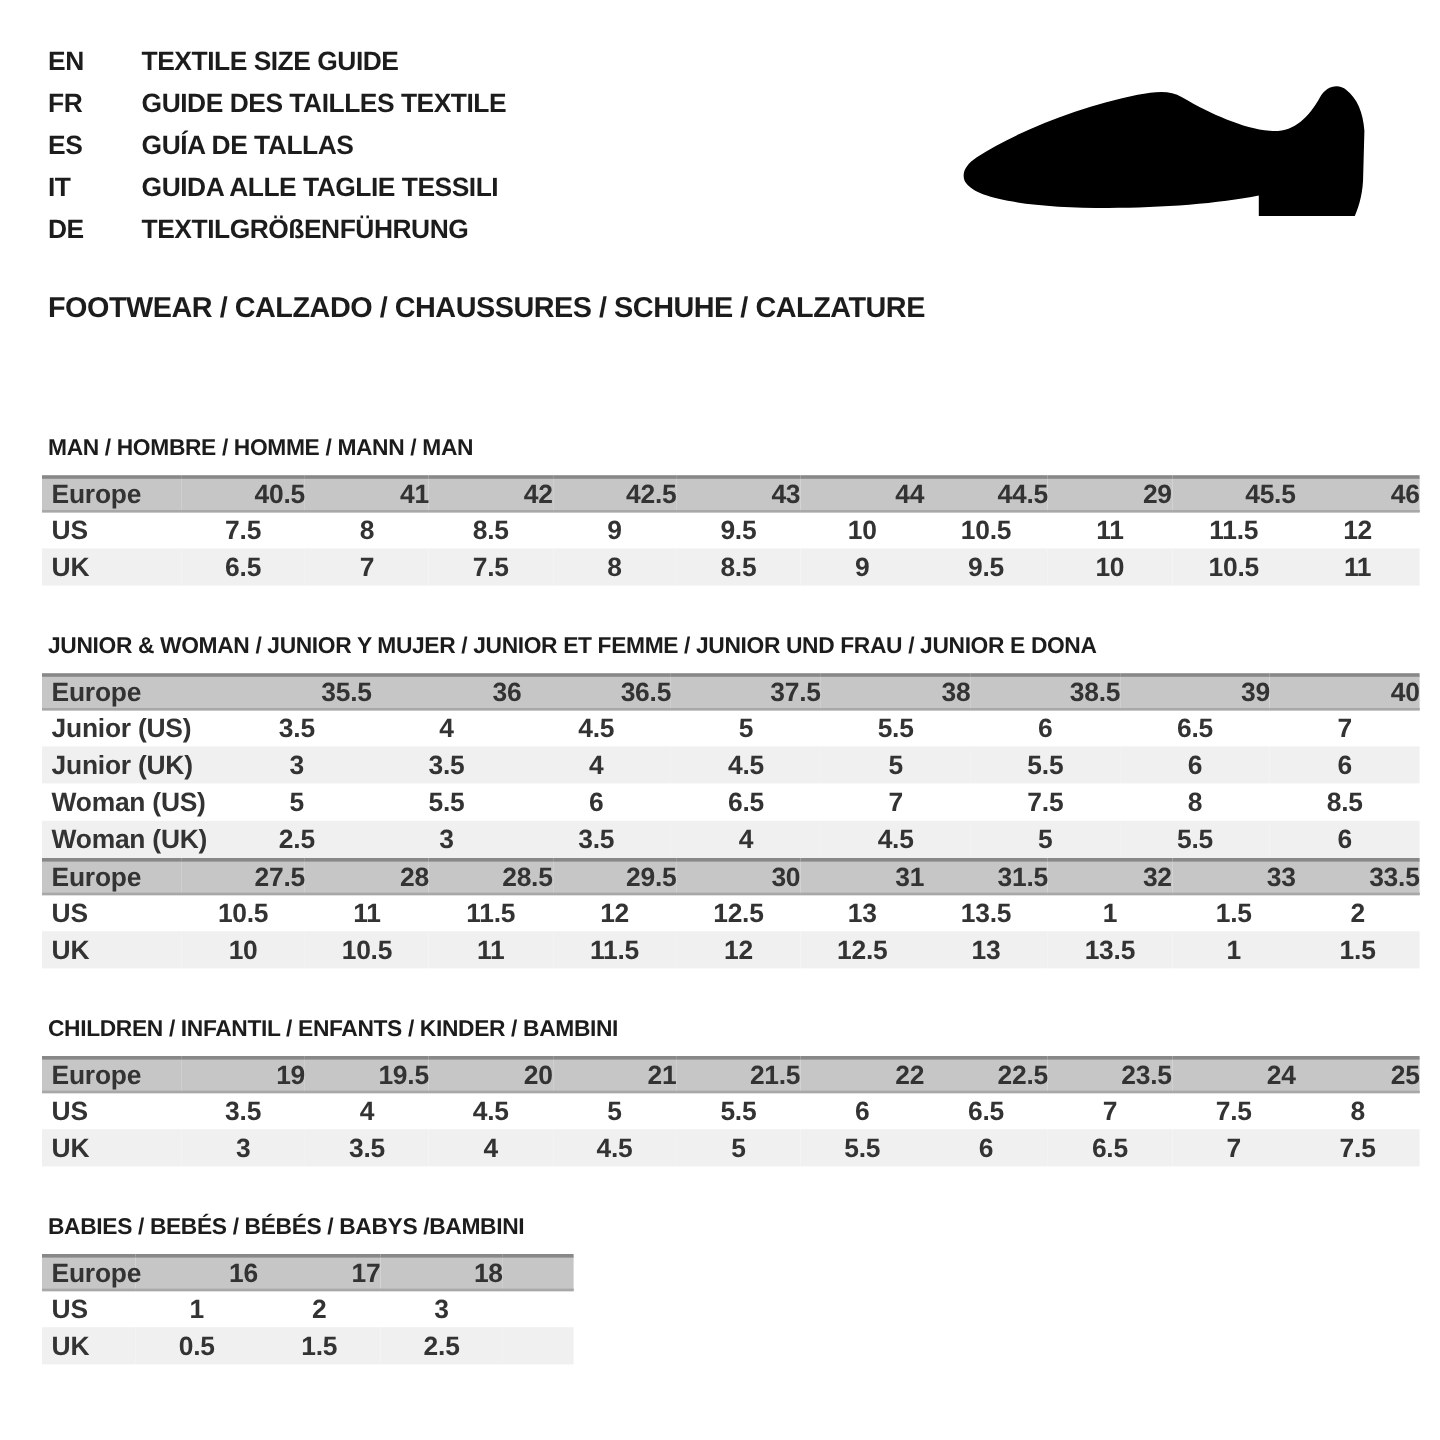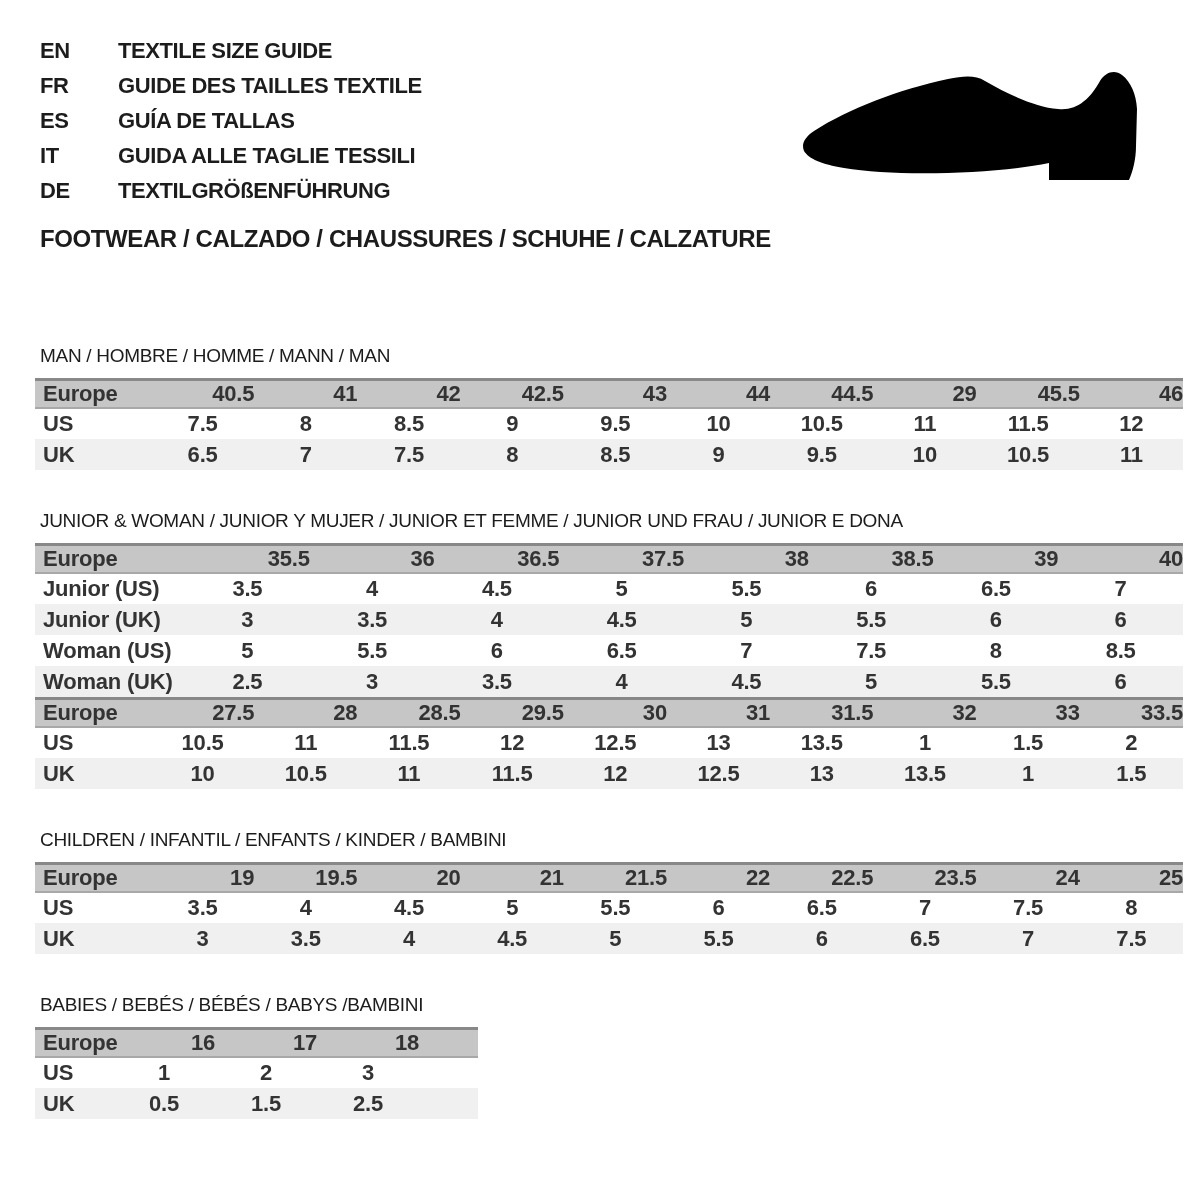--- a/index.html
+++ b/index.html
@@ -20,27 +20,27 @@
     font-family: "Liberation Sans", "DejaVu Sans", sans-serif;
     color: var(--text);
   }
   .page { position: relative; width: 1200px; height: 1200px; overflow: hidden; }
 
   
   .header { padding: 33px 0 0 40px; position: relative; }
   .lang-row { display: flex; height: 35px; align-items: center;
               font-size: 22px; font-weight: bold; letter-spacing: -0.4px; }
   .lang-code { width: 78px; flex: 0 0 78px; }
-  .category { margin-top: 17px; font-size: 24px; font-weight: bold; letter-spacing: -0.4px; }
+  .category { margin-top: 35px; font-size: 24px; font-weight: bold; letter-spacing: -0.4px; }
   .shoe { position: absolute; left: 800px; top: 68px; }
 
   
   .content { padding-left: 35px; }
   .section-title {
-    font-size: 19px; font-weight: normal; letter-spacing: -0.3px;
+    font-size: 19px; font-weight: bold; letter-spacing: -0.3px;
     margin: 40px 0 11px 5px; color: var(--text);
   }
   .section:first-child .section-title { margin-top: 92px; }
 
   table {
     border-collapse: collapse; table-layout: fixed;
     width: 1148px;
     font-size: 22px; font-weight: bold; letter-spacing: -0.2px;
     color: var(--table-text);
   }

